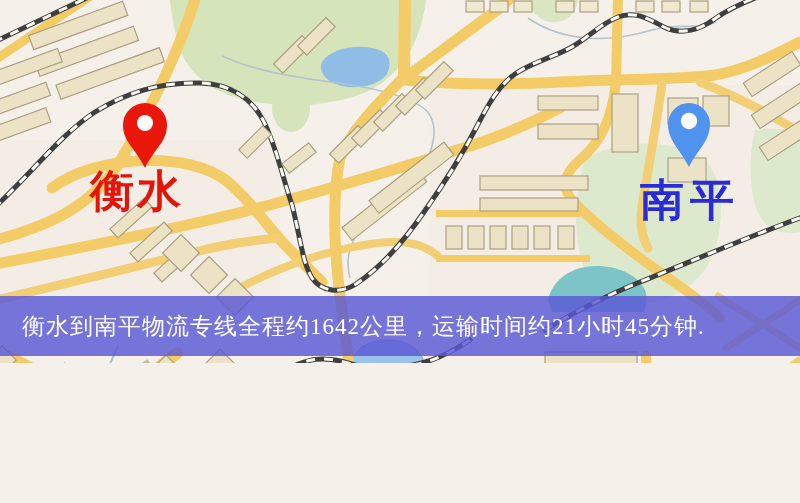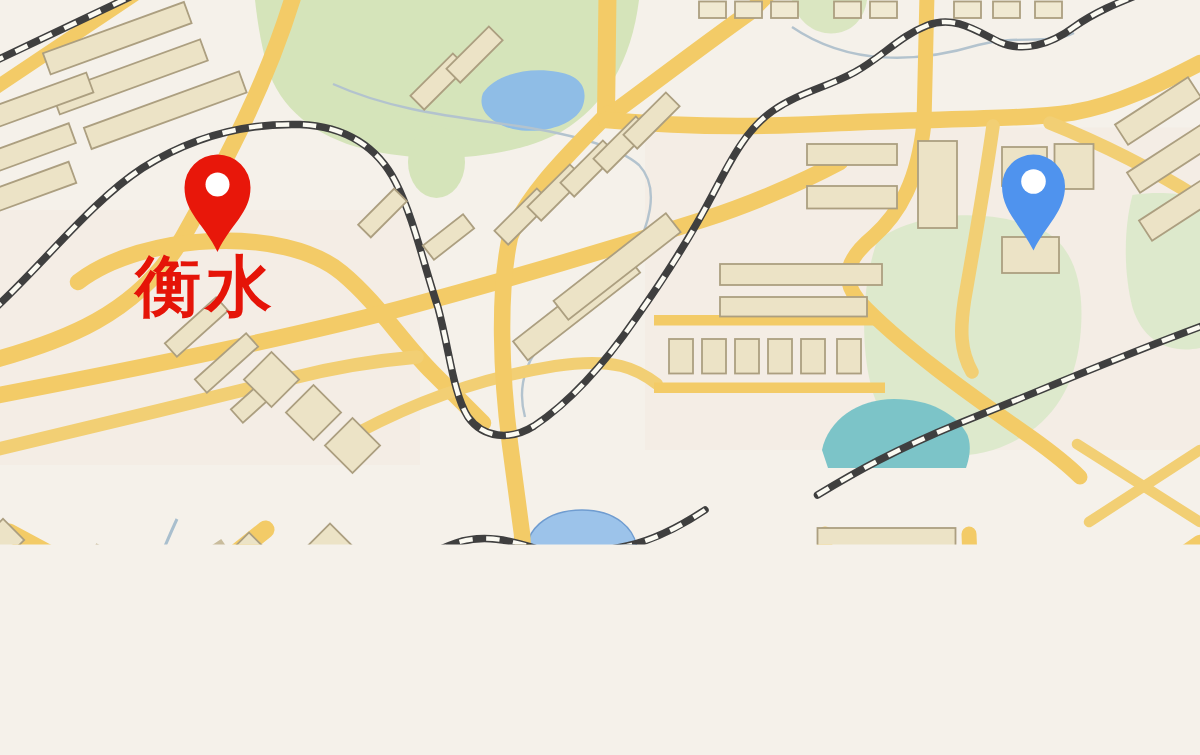--- a/index.html
+++ b/index.html
@@ -204,15 +204,19 @@
     <path d="M145,168 C136,149 123,142 123,125 A22,22 0 1 1 167,125 C167,142 154,149 145,168 Z" fill="#e8170a"></path>
     <circle cx="145" cy="123" r="8" fill="#ffffff"></circle>
   </g>
   <g>
     <path d="M689,167 C680,149 668,141 668,124 A21,21 0 1 1 710,124 C710,141 698,149 689,167 Z" fill="#4f93ee"></path>
     <circle cx="689" cy="121" r="8.2" fill="#ffffff"></circle>
   </g>
 </svg>
 
 <div id="origin-label" class="city-label">衡水</div>
-
-
+<div id="destination-label" class="city-label">南平</div>
+
+<div id="route-banner">
+  <span>衡水到南平物流专线全程约1642公里，运输时间约21小时45分钟.</span>
 </div>
 
+</div>
+
 </body></html>

